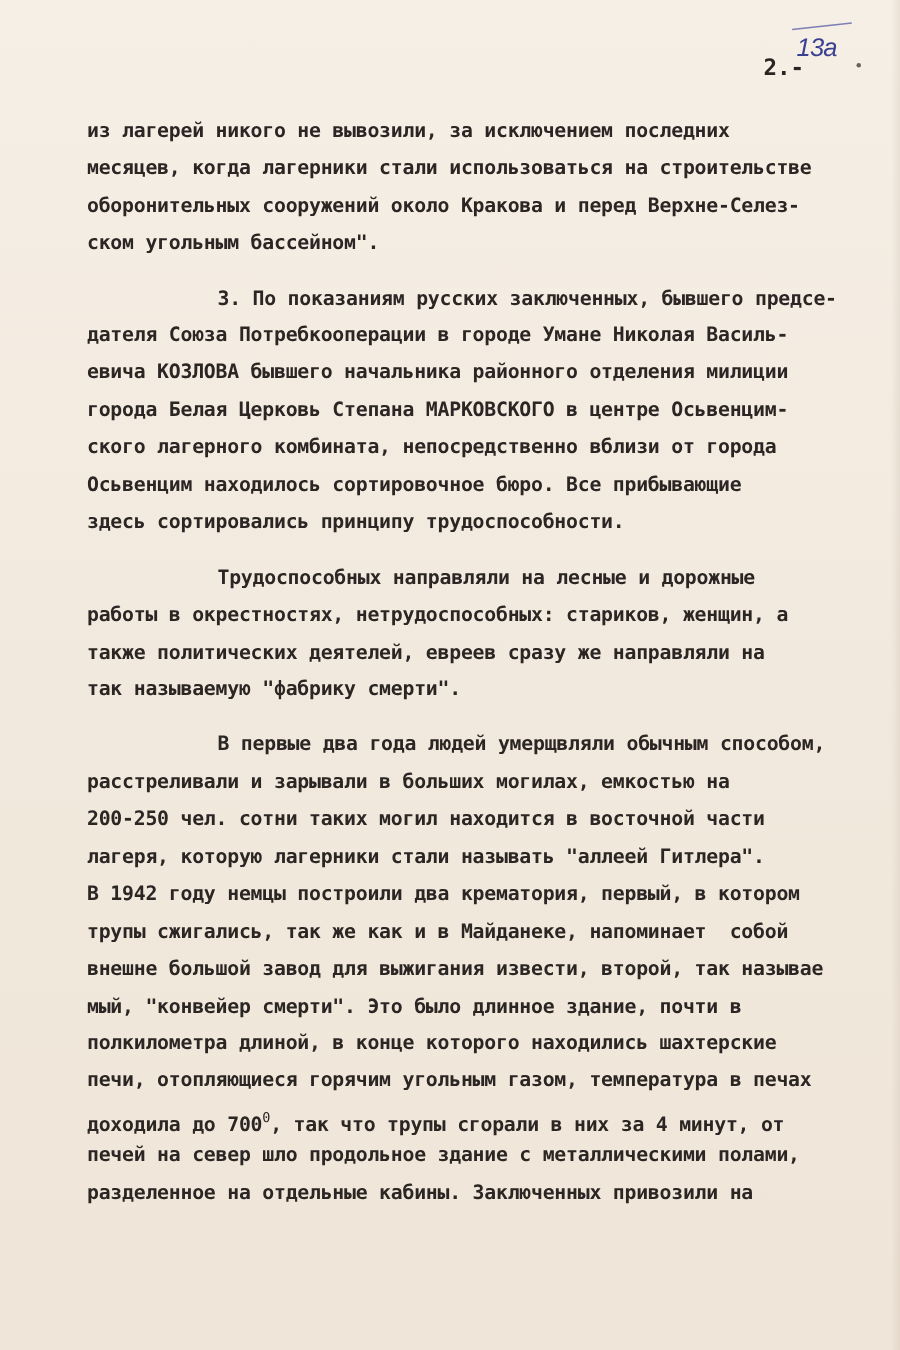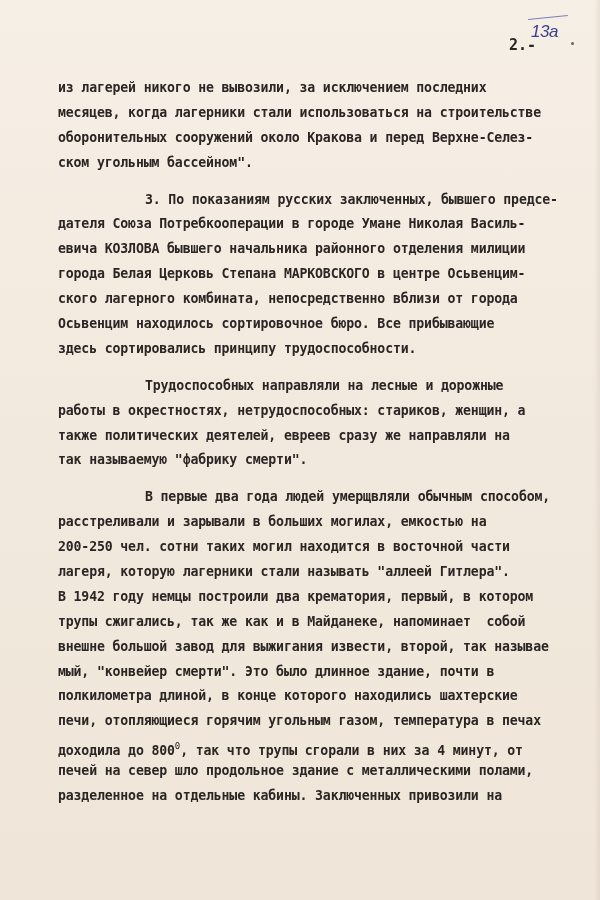--- a/index.html
+++ b/index.html
@@ -136,18 +136,18 @@
       <div class="line indent">В первые два года людей умерщвляли обычным способом,</div>
       <div class="line">расстреливали и зарывали в больших могилах, емкостью на</div>
       <div class="line">200-250 чел. сотни таких могил находится в восточной части</div>
       <div class="line">лагеря, которую лагерники стали называть "аллеей Гитлера".</div>
       <div class="line">В 1942 году немцы построили два крематория, первый, в котором</div>
       <div class="line">трупы сжигались, так же как и в Майданеке, напоминает  собой</div>
       <div class="line">внешне большой завод для выжигания извести, второй, так называе</div>
       <div class="line">мый, "конвейер смерти". Это было длинное здание, почти в</div>
       <div class="line">полкилометра длиной, в конце которого находились шахтерские</div>
       <div class="line">печи, отопляющиеся горячим угольным газом, температура в печах</div>
-      <div class="line"><span>доходила до 800</span><span class="sup">0</span><span>, так что трупы сгорали в них за 4 минут, от</span></div>
+      <div class="line"><span>доходила до 700</span><span class="sup">0</span><span>, так что трупы сгорали в них за 4 минут, от</span></div>
       <div class="line">печей на север шло продольное здание с металлическими полами,</div>
       <div class="line">разделенное на отдельные кабины. Заключенных привозили на</div>
     </div>
   </div>
 </div>
 
 </body></html>

